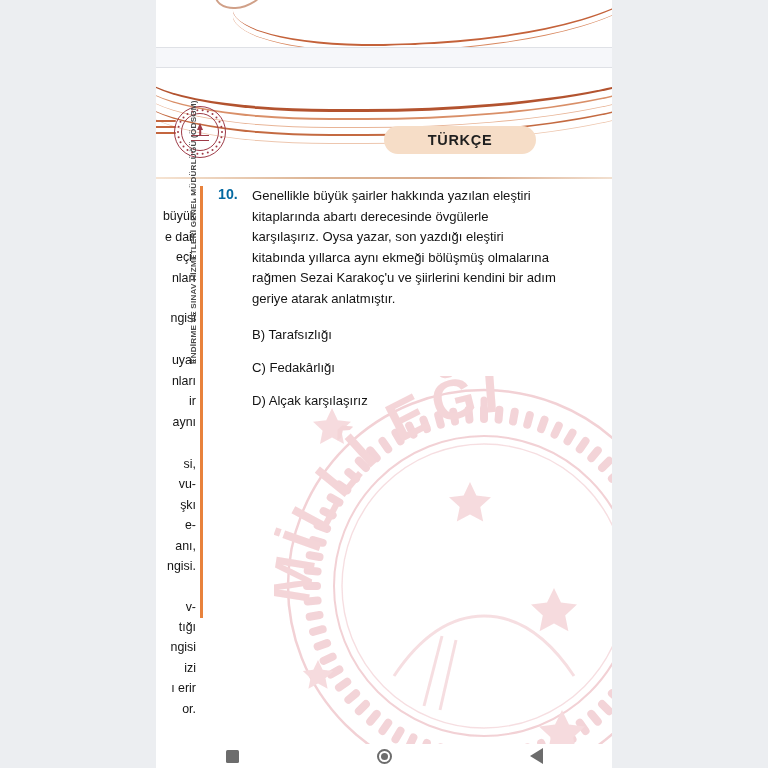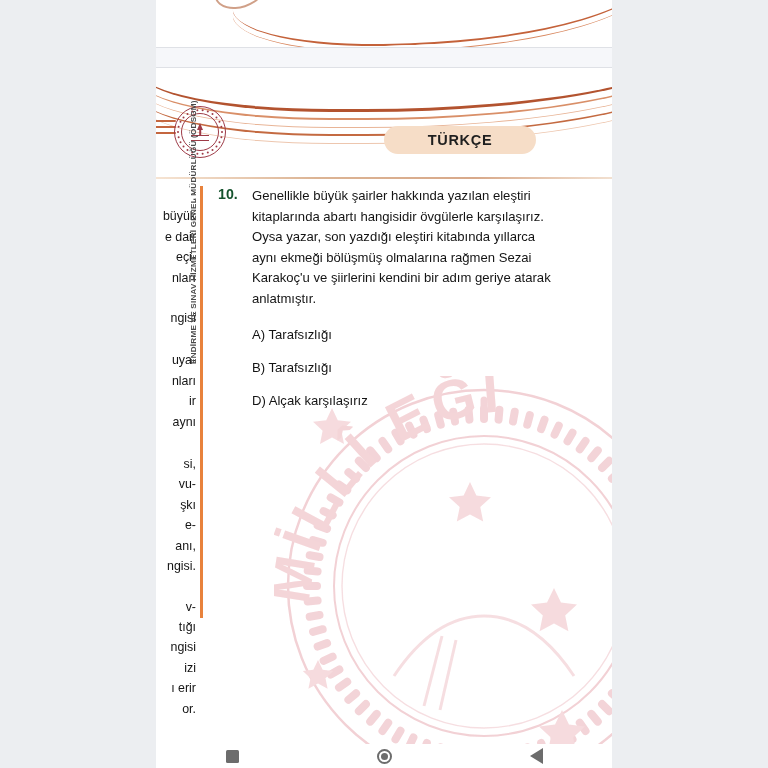--- a/index.html
+++ b/index.html
@@ -165,21 +165,21 @@
     color:#4a4a4a; white-space:nowrap;
     transform:rotate(-90deg); transform-origin:left top;
   }
 
   
   #right-col {
     position:absolute; left:62px; top:118px; width:338px;
   }
   #qnum {
     position:absolute; left:0; top:0;
-    font-size:14.2px; font-weight:bold; color:#14532d;
+    font-size:14.2px; font-weight:bold; color:#0369a1;
   }
   #stem {
     margin-left:34px;
     font-size:13.1px; line-height:20.6px; color:#141414;
   }
   #prompt {
     margin-left:34px; margin-top:22px;
     font-size:13.1px; line-height:20.6px; font-weight:bold; color:#111;
   }
   #options { margin-left:34px; margin-top:15px; }
@@ -421,24 +421,24 @@
       <div class="lx">ı erir</div>
       <div class="lx">or.</div>
       <div class="gapA"></div>
       <div class="lx">ç gibi</div>
     </div>
 
     <div id="vstrip">ENDİRME VE SINAV HİZMETLERİ GENEL MÜDÜRLÜĞÜ (ÖDSGM)</div>
 
     <div id="right-col">
       <div id="qnum">10.</div>
-      <div id="stem">Genellikle büyük şairler hakkında yazılan eleştiri kitaplarında abartı hangisidir övgülerle karşılaşırız. Oysa yazar, son yazdığı eleştiri kitabında yıllarca aynı ekmeği bölüşmüş olmalarına rağmen Sezai Karakoç'u ve şiirlerini kendini bir adım geriye atarak anlatmıştır.</div>
+      <div id="stem">Genellikle büyük şairler hakkında yazılan eleştiri kitaplarında abartı derecesinde övgülerle karşılaşırız. Oysa yazar, son yazdığı eleştiri kitabında yıllarca aynı ekmeği bölüşmüş olmalarına rağmen Sezai Karakoç'u ve şiirlerini kendini bir adım geriye atarak anlatmıştır.</div>
       <div id="options">
-        <div class="opt">A) Tarafsızlığı</div>
         <div class="opt">B) Tarafsızlığı</div>
+        <div class="opt">C) Fedakârlığı</div>
         <div class="opt">D) Alçak karşılaşırız</div>
       </div>
     </div>
 
   </div>
 
   <div id="navbar-fill-l"></div>
   <div id="navbar-fill-r"></div>
   <div id="navbar">
     <div class="nb">

